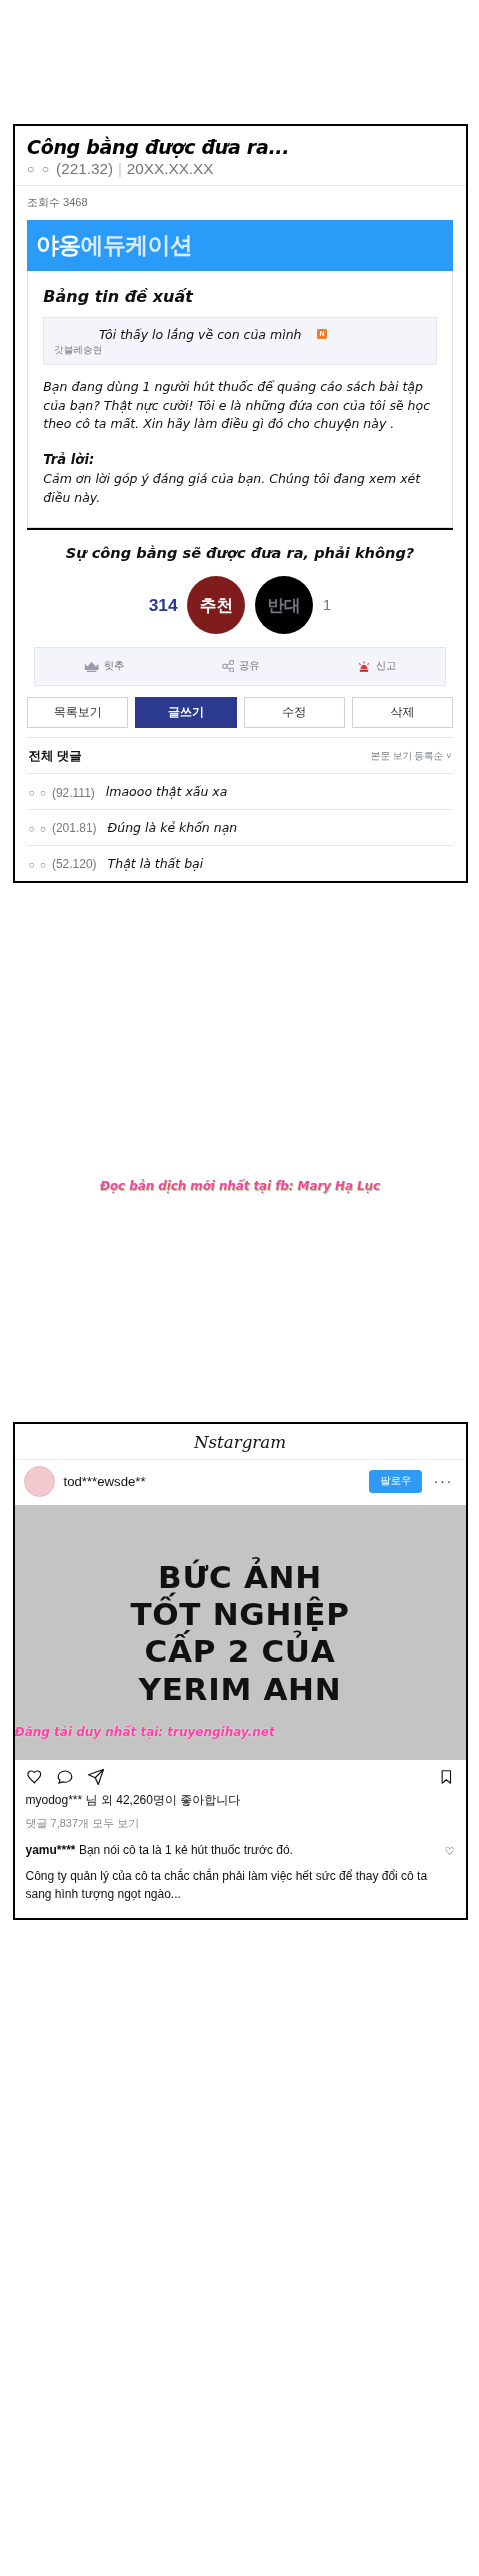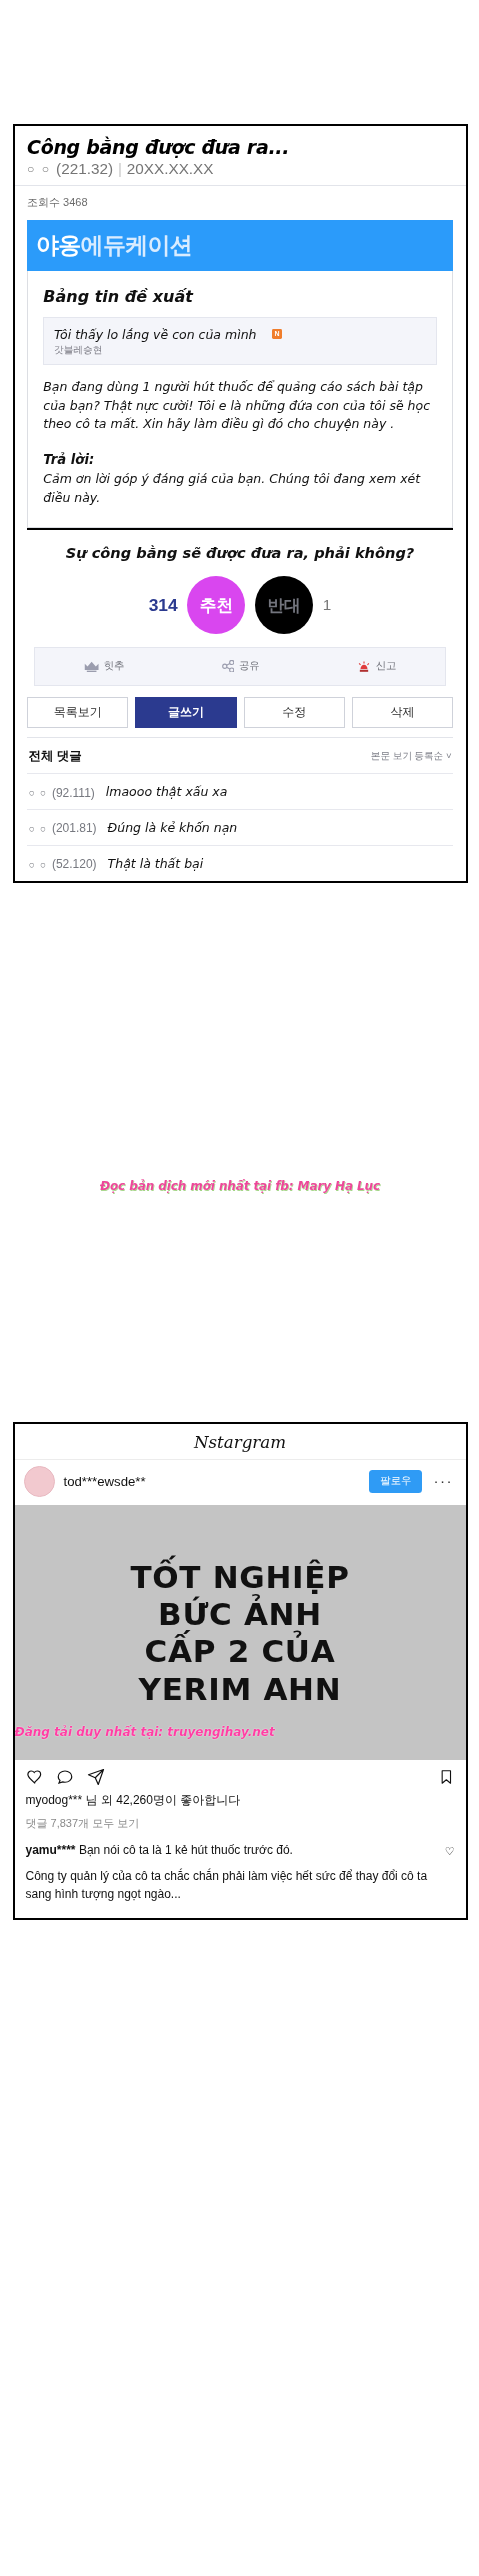--- a/index.html
+++ b/index.html
@@ -73,21 +73,21 @@
   }
   .quote-box {
     background: #f4f5fa;
     border: 0.7px solid #e4e6ee;
     padding: 8.3px 9.7px 7px 9.7px;
     display: flex;
     flex-direction: column;
     gap: 2.8px;
   }
   .quote-line {
-    display: flex; align-items: center; gap: 16px;
+    display: flex; align-items: center; gap: 16px; margin-left: 45px;
   }
   .quote-title {
     font-family: "DejaVu Sans", sans-serif;
     font-style: italic; font-size: 12.5px; color: #111;
   }
   .new-badge {
     background: #f07d2b; color: #fff;
     font-size: 7px; line-height: 8.3px;
     padding: 0.7px 2.1px; border-radius: 1.4px;
     font-weight: bold;
@@ -132,21 +132,21 @@
     gap: 9.7px;
     padding: 2.8px 0 12.5px 0;
   }
   .vote-count { font-size: 17.4px; color: #2b3a8f; font-weight: bold; }
   .vote-count.down { color: #777; font-weight: normal; font-size: 15.3px; }
   .vote-btn {
     width: 58px; height: 58px; border-radius: 50%;
     display: flex; align-items: center; justify-content: center;
     font-size: 16.7px; font-weight: bold;
   }
-  .vote-up { background: #d946ef; color: #fff; }
+  .vote-up { background: #7f1d1d; color: #fff; }
   .vote-down { background: #000000; color: #73757e; }
 
   
   .share-bar {
     margin: 0 19.5px 11px 19.5px;
     background: #f4f5fa;
     border: 0.7px solid #e4e6ee;
     height: 39px;
     display: flex; align-items: center; justify-content: space-around;
   }
@@ -404,22 +404,22 @@
   <div class="ig-brand">Nstargram</div>
 
   <div class="ig-userbar">
     <div class="ig-avatar"></div>
     <div class="ig-user">tod***ewsde**</div>
     <div class="ig-follow">팔로우</div>
     <div class="ig-more">···</div>
   </div>
 
   <div class="ig-photo">
+    <div class="ig-photo-line">BỨC ẢNH</div>
     <div class="ig-photo-line">TỐT NGHIỆP</div>
-    <div class="ig-photo-line">BỨC ẢNH</div>
     <div class="ig-photo-line">CẤP 2 CỦA</div>
     <div class="ig-photo-line">YERIM AHN</div>
     <div class="wm2">Đăng tải duy nhất tại: truyengihay.net</div>
   </div>
 
   <div class="ig-actions">
     <svg width="18" height="18" viewBox="0 0 24 24">
         <path d="M12 20.5l-1.4-1.3C5.6 14.7 2.5 11.9 2.5 8.5 2.5 5.9 4.5 4 7 4c1.6 0 3.1.8 4 2 0.9-1.2 2.4-2 4-2 2.5 0 4.5 1.9 4.5 4.5 0 3.4-3.1 6.2-8.1 10.7z" fill="none" stroke="#111" stroke-width="1.6"></path>
       </svg>
     <svg width="18" height="18" viewBox="0 0 24 24">

